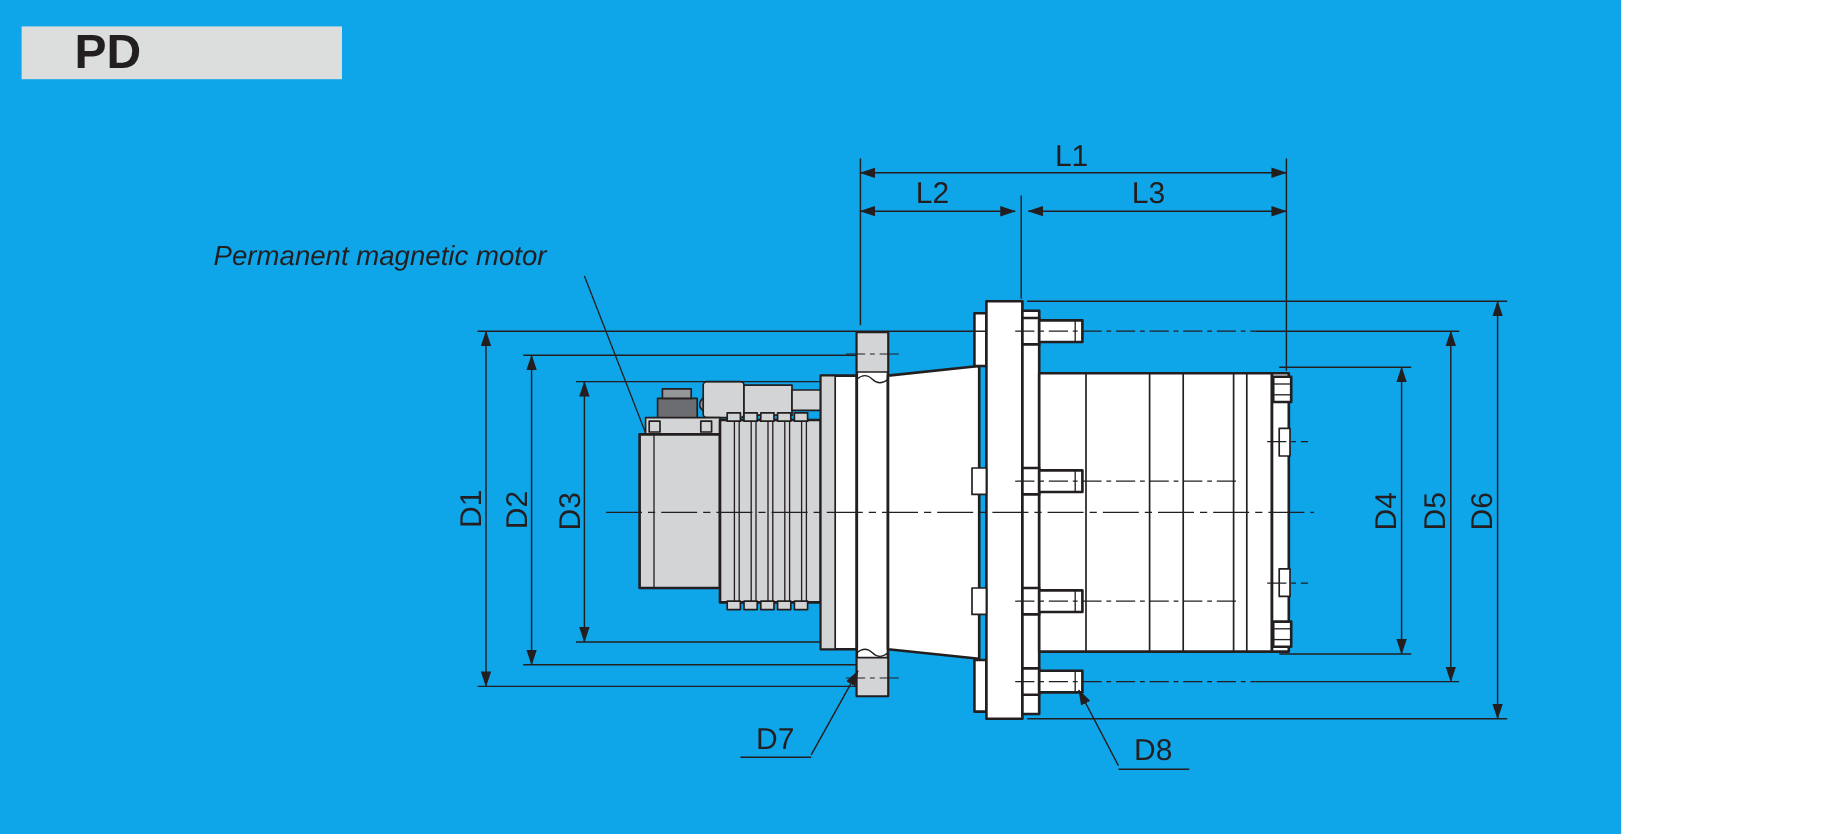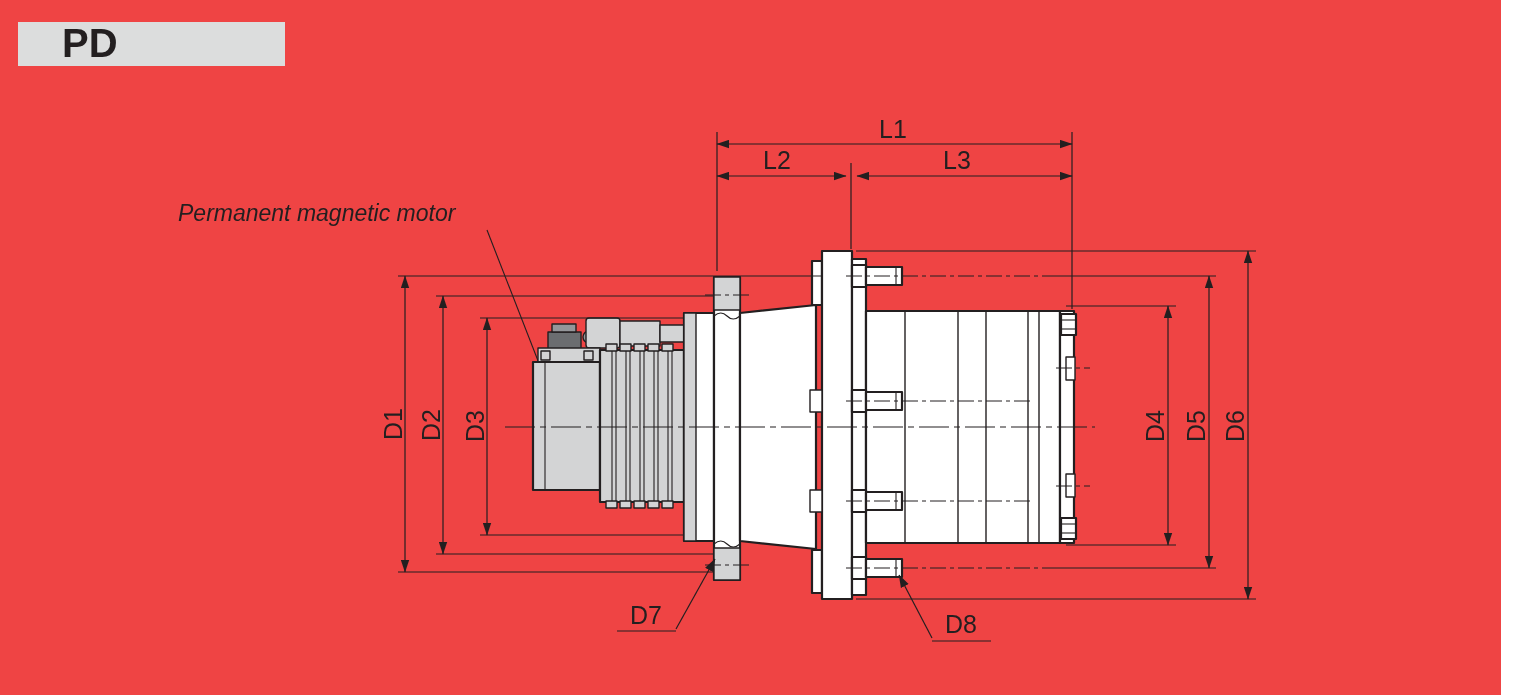--- a/index.html
+++ b/index.html
@@ -1,16 +1,16 @@
 <!DOCTYPE html>
 <html><head>
 <meta charset="utf-8">
 <style>
   html,body{margin:0;padding:0;background:#ffffff;}
-  .stage{position:relative;width:1501px;height:695px;background:#ef4444;overflow:hidden;
+  .stage{position:relative;width:1351px;height:695px;background:#0ea5e9;overflow:hidden;
          font-family:"Liberation Sans",sans-serif;}
   svg text{fill:#231f20;font-family:"Liberation Sans",sans-serif;}
   .title-txt{font-size:40px;font-weight:bold;}
   .ann-txt{font-size:23px;font-style:italic;}
   .dim-txt{font-size:25px;}
   .s2{stroke:#231f20;stroke-width:2.2;stroke-linejoin:round;}
   .s1{stroke:#231f20;stroke-width:1.4;stroke-linejoin:round;}
   .thin{stroke:#231f20;stroke-width:1.1;}
   .w{fill:#ffffff;}
   .nf{fill:none;}

